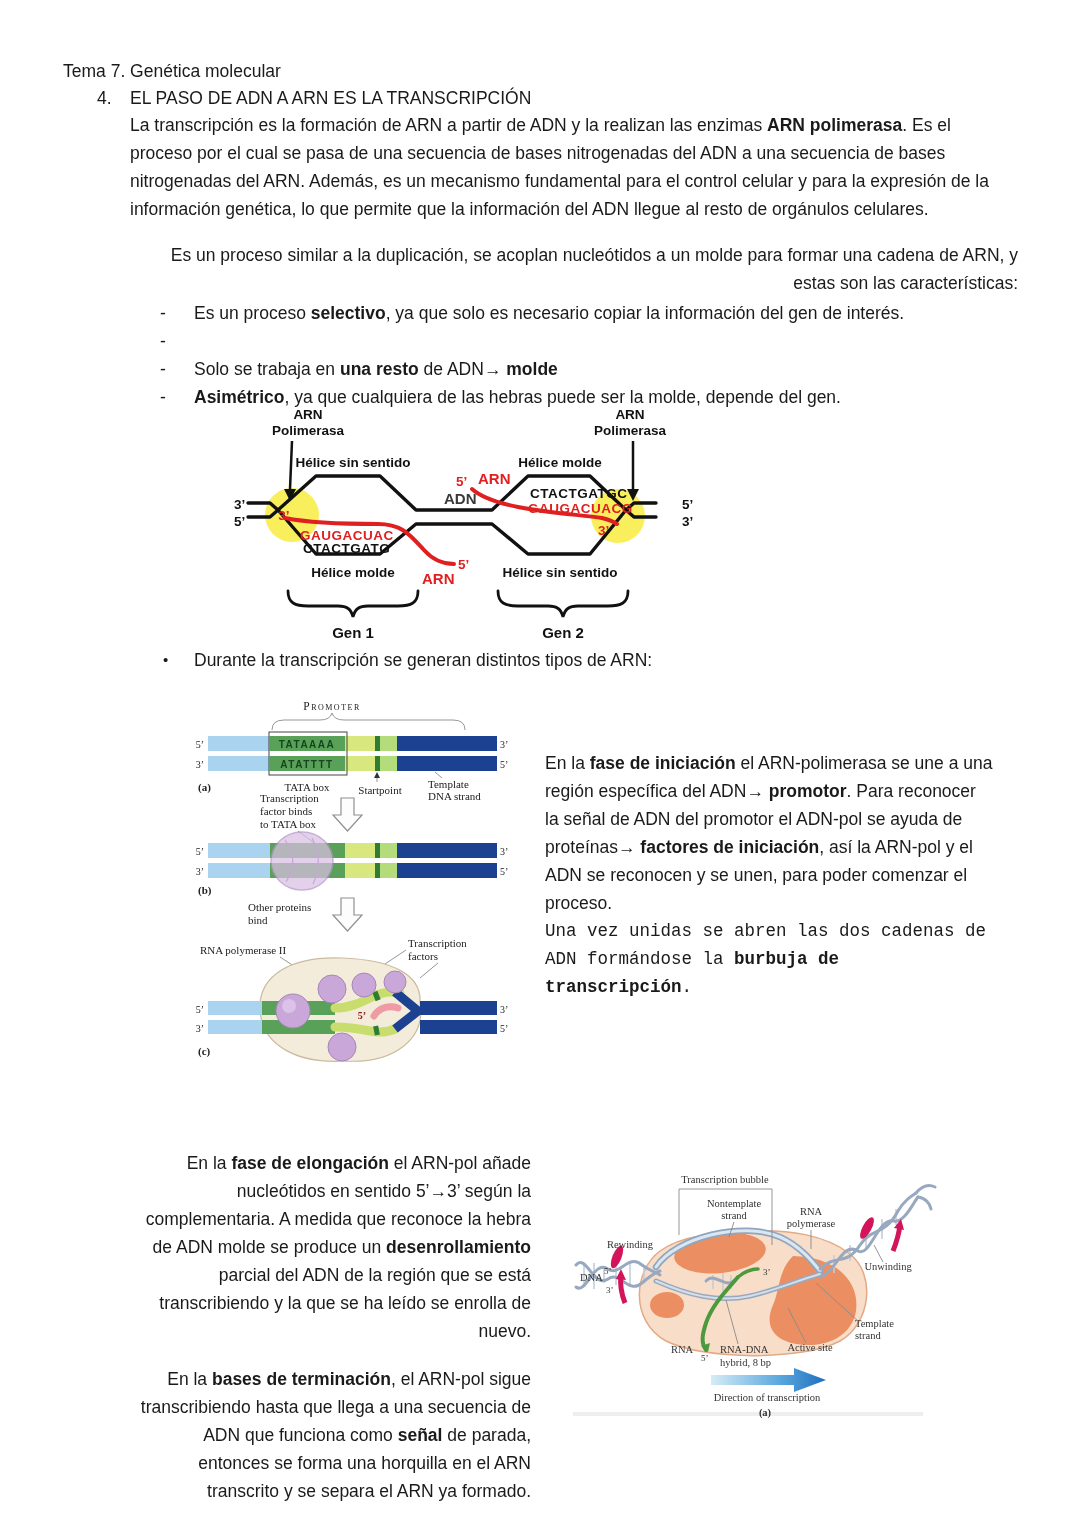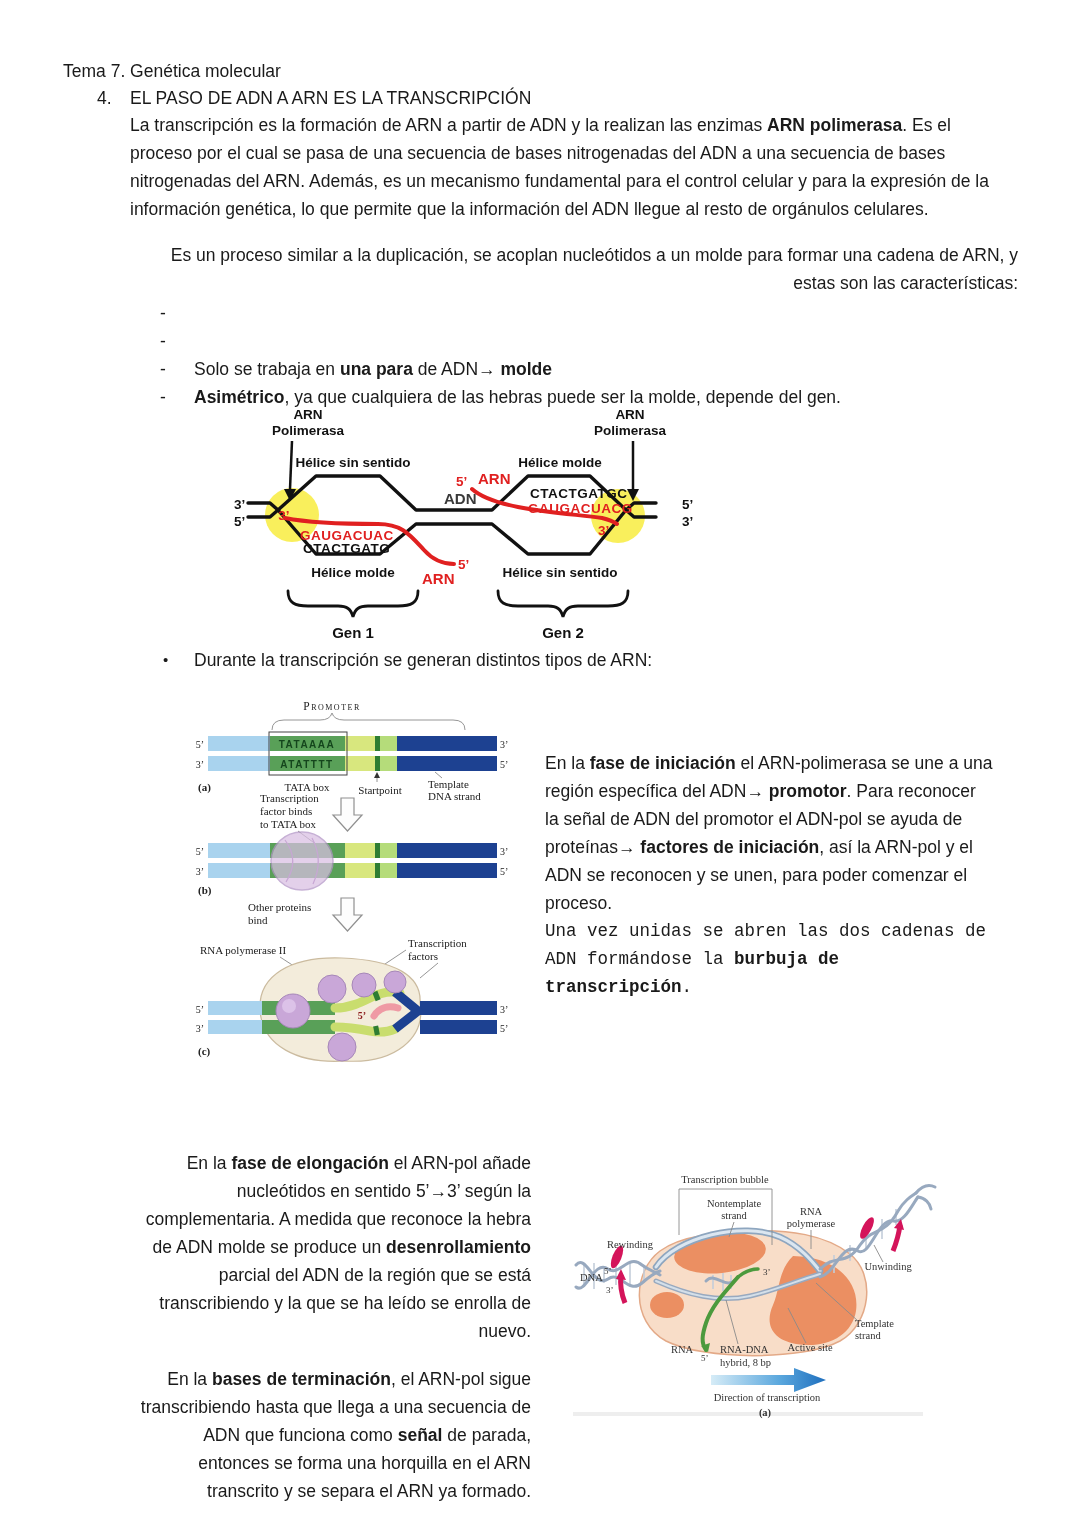--- a/index.html
+++ b/index.html
@@ -63,27 +63,28 @@
   <span>EL PASO DE ADN A ARN ES LA TRANSCRIPCIÓN</span>
 </div>
 
 <div class="abs bodytext para1"><span>La transcripción es la formación de ARN a partir de ADN y la realizan las enzimas </span><b>ARN polimerasa</b><span>. Es el proceso por el cual se pasa de una secuencia de bases nitrogenadas del ADN a una secuencia de bases nitrogenadas del ARN. Además, es un mecanismo fundamental para el control celular y para la expresión de la información genética, lo que permite que la información del ADN llegue al resto de orgánulos celulares.</span></div>
 
 <div class="abs bodytext para2"><span>Es un proceso similar a la duplicación, se acoplan nucleótidos a un molde para formar una cadena de ARN, y estas son las características:</span></div>
 
 <div class="abs bodytext dashlist">
   <div class="dashrow">
     <span class="marker">-</span>
+    <span><span>Es un proceso </span><b>selectivo</b><span>, ya que solo es necesario copiar la información del gen de interés.</span></span>
   </div>
   <div class="dashrow">
     <span class="marker">-</span>
   </div>
   <div class="dashrow">
     <span class="marker">-</span>
-    <span><span>Solo se trabaja en </span><b>una para</b><span> de ADN</span><b>→ </b><b>molde</b></span>
+    <span><span>Solo se trabaja en </span><b>una resto</b><span> de ADN</span><b>→ </b><b>molde</b></span>
   </div>
   <div class="dashrow">
     <span class="marker">-</span>
     <span><b>Asimétrico</b><span>, ya que cualquiera de las hebras puede ser la molde, depende del gen.</span></span>
   </div>
 </div>
 
 <div class="abs bodytext bulletrow">
   <span class="marker">•</span>
   <span><span>Durante la transcripción se generan distintos tipos de ARN:</span></span>

